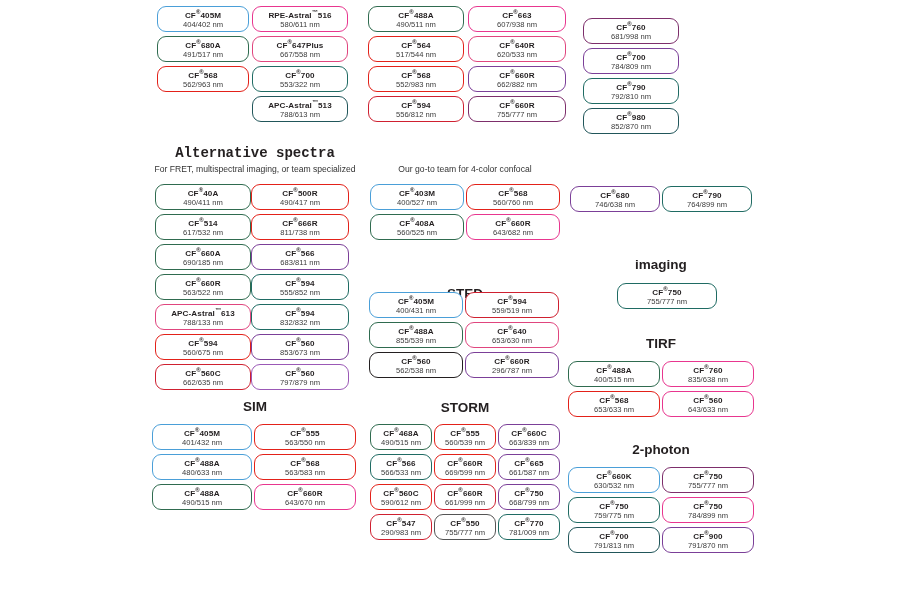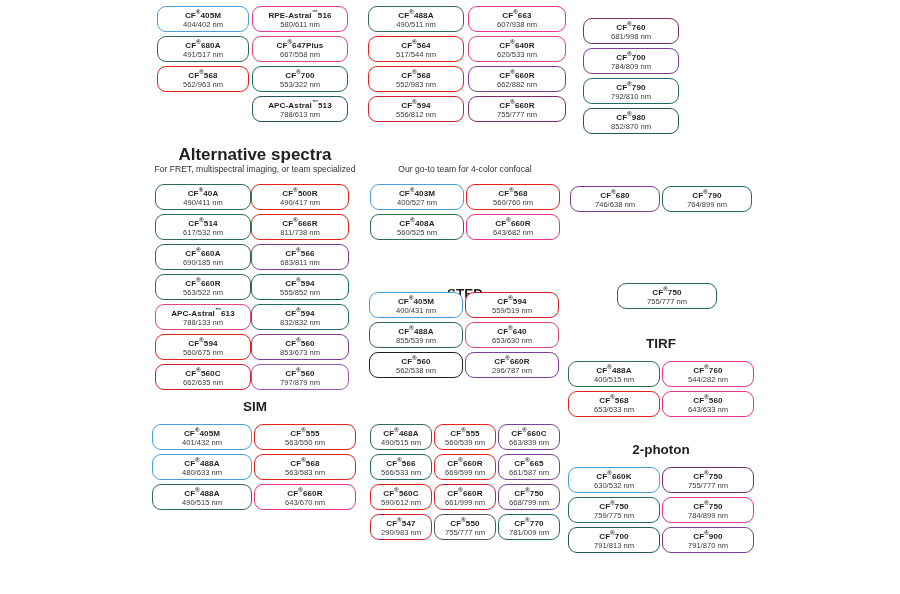--- a/index.html
+++ b/index.html
@@ -49,21 +49,21 @@
     color: #231f20;
     white-space: nowrap;
   }
   .sect-sub {
     position: absolute;
     text-align: center;
     font-size: 8.6px;
     color: #333;
     white-space: nowrap;
   }
-  .t-big { font-size: 17px; }
+  .t-big { font-size: 14px; font-family: Liberation Mono, monospace; }
   .t-mid { font-size: 13.5px; }
   .t-two { font-size: 13.5px; line-height: 1.15; white-space: normal; }
 </style>
 </head>
 <body>
 
 <div id="stage">
 
   <div class="grid" style="left:157px; top:6px; width:92px; grid-template-rows:repeat(3,28px); row-gap:2px;">
       <div class="chip" style="border-color: rgb(74, 159, 216);">
@@ -293,20 +293,21 @@
       <div class="chip" style="border-color: rgb(47, 107, 79);">
         <div class="nm">CF<sup>®</sup>488A</div>
         <div class="sp">490/515 nm</div>
       </div>
       <div class="chip" style="border-color: rgb(232, 54, 143);">
         <div class="nm">CF<sup>®</sup>660R</div>
         <div class="sp">643/670 nm</div>
       </div>
     </div>
 
+  <div class="sect-title t-mid" style="left:370px; top:400px; width:190px;">STORM</div>
 
   <div class="grid" style="left:370px; top:424px; width:190px; grid-template-columns:62px 62px 62px; grid-template-rows:repeat(4,28px); gap:2px;">
       <div class="chip" style="border-color: rgb(47, 107, 79);">
         <div class="nm">CF<sup>®</sup>468A</div>
         <div class="sp">490/515 nm</div>
       </div>
       <div class="chip" style="border-color: rgb(227, 33, 25);">
         <div class="nm">CF<sup>®</sup>555</div>
         <div class="sp">560/539 nm</div>
       </div>
@@ -356,38 +357,39 @@
       <div class="chip" style="border-color: rgb(123, 63, 152);">
         <div class="nm">CF<sup>®</sup>680</div>
         <div class="sp">746/638 nm</div>
       </div>
       <div class="chip" style="border-color: rgb(31, 107, 99);">
         <div class="nm">CF<sup>®</sup>790</div>
         <div class="sp">764/899 nm</div>
       </div>
     </div>
 
+  <div class="sect-title t-two" style="left:570px; top:257px; width:182px;">imaging</div>
 
   <div class="grid" style="left:617px; top:283px; width:100px; grid-template-rows:28px;">
       <div class="chip" style="border-color: rgb(31, 107, 99);">
         <div class="nm">CF<sup>®</sup>750</div>
         <div class="sp">755/777 nm</div>
       </div>
     </div>
 
   <div class="sect-title t-mid" style="left:570px; top:336px; width:182px;">TIRF</div>
 
   <div class="grid" style="left:568px; top:361px; width:186px; grid-template-columns:92px 92px; grid-template-rows:28px 28px; gap:2px;">
       <div class="chip" style="border-color: rgb(47, 107, 79);">
         <div class="nm">CF<sup>®</sup>488A</div>
         <div class="sp">400/515 nm</div>
       </div>
       <div class="chip" style="border-color: rgb(232, 54, 143);">
         <div class="nm">CF<sup>®</sup>760</div>
-        <div class="sp">544/282 nm</div>
+        <div class="sp">835/638 nm</div>
       </div>
       <div class="chip" style="border-color: rgb(227, 33, 25);">
         <div class="nm">CF<sup>®</sup>568</div>
         <div class="sp">653/633 nm</div>
       </div>
       <div class="chip" style="border-color: rgb(232, 54, 143);">
         <div class="nm">CF<sup>®</sup>560</div>
         <div class="sp">643/633 nm</div>
       </div>
     </div>

